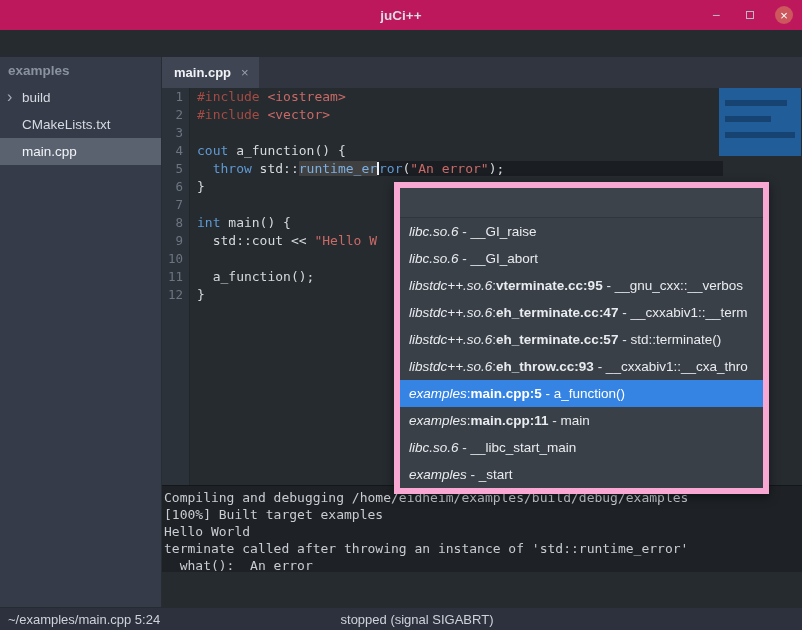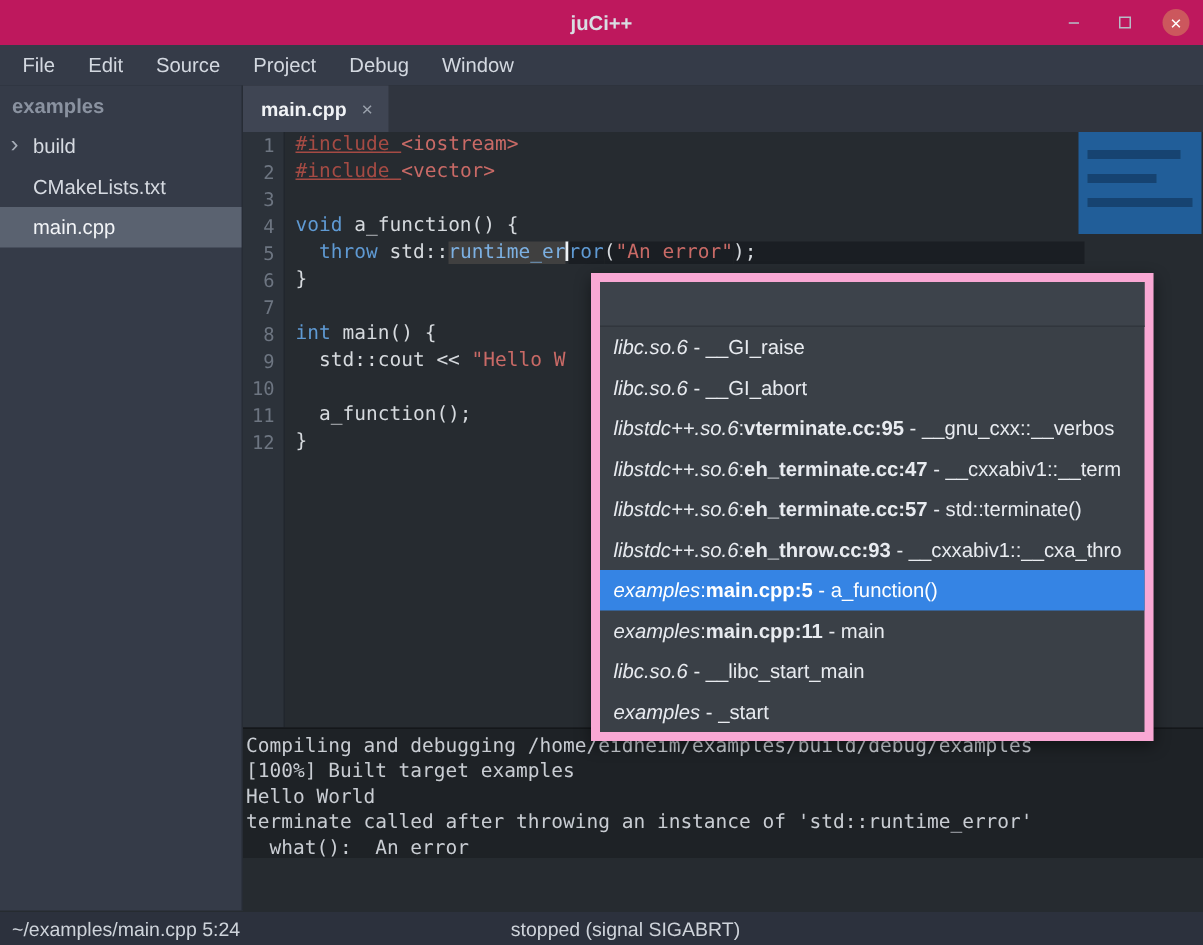--- a/index.html
+++ b/index.html
@@ -45,21 +45,21 @@
   .editor { position: absolute; top: 88px; left: 162px; right: 0; height: 397px;
             background: #262b30; overflow: hidden; }
   .gutter { position: absolute; left: 0; top: 0; bottom: 0; width: 28px;
             background: #2c323a; border-right: 1px solid #21262d; }
   .num { height: 18px; line-height: 18px; text-align: right; padding-right: 6px;
          color: #6d7581; font-family: "DejaVu Sans Mono", monospace; font-size: 12.5px; }
   .codearea { position: absolute; left: 29px; top: 0; right: 0; bottom: 0; padding-left: 6px; }
   .cline { height: 18px; line-height: 18px; white-space: pre;
            font-family: "DejaVu Sans Mono", monospace; font-size: 13px; color: #d6dade; }
   .seg.kw   { color: #5f9ad3; }
-  .seg.mac  { color: #a54b44; text-decoration: underline; }
+  .seg.mac  { color: #a54b44; }
   .seg.str  { color: #c96a66; }
   .seg.sym  { color: #7cb0e2; background: #404040; }
   .seg.band { background: #1a1e23; text-align: center; }
   .seg.caret { display: inline-block; width: 2px; height: 13px; background: #eef1f4;
                vertical-align: -2px; }
 
   
   .preview { position: absolute; top: 0; right: 1px; width: 82px; height: 68px; background: #215e99; }
   .pv-bar { position: absolute; left: 6px; height: 6px; background: rgba(8, 36, 64, 0.45); }
   .pv-bar:nth-child(1) { top: 12px; width: 62px; }
@@ -99,28 +99,20 @@
       <span class="wbtn">−</span>
       <span class="wbtn">
           <span class="maxicon"></span>
         </span>
       <span class="wbtn close">
           <span>×</span>
         </span>
     </div>
   </div>
 
-  <div class="menubar" id="menubar">
-      <span class="menu-item">File</span>
-      <span class="menu-item">Edit</span>
-      <span class="menu-item">Source</span>
-      <span class="menu-item">Project</span>
-      <span class="menu-item">Debug</span>
-      <span class="menu-item">Window</span>
-    </div>
 
   <div class="sidebar">
     <div class="sb-header">examples</div>
     <div id="sb-list">
         <div class="sb-item">
           <span class="chev">›</span>
           <span class="sb-label">build</span>
         </div>
         <div class="sb-item">
           <span class="sb-label">CMakeLists.txt</span>
@@ -150,21 +142,21 @@
         <div class="num">8</div>
         <div class="num">9</div>
         <div class="num">10</div>
         <div class="num">11</div>
         <div class="num">12</div>
       </div>
     <div class="codearea" id="codearea">
         <div class="cline"><span class="seg mac">#include </span><span class="seg str">&lt;iostream&gt;</span></div>
         <div class="cline"><span class="seg mac">#include </span><span class="seg str">&lt;vector&gt;</span></div>
         <div class="cline"></div>
-        <div class="cline"><span class="seg kw">void</span><span class="seg pl"> a_function() {</span></div>
+        <div class="cline"><span class="seg kw">cout</span><span class="seg pl"> a_function() {</span></div>
         <div class="cline"><span class="seg pl">  </span><span class="seg kw">throw</span><span class="seg pl"> std::</span><span class="seg sym">runtime_er</span><span class="seg caret"></span><span class="seg kw band">ror</span><span class="seg pl band">(</span><span class="seg str band">"An error"</span><span class="seg pl band">);</span><span class="seg band">                            </span></div>
         <div class="cline"><span class="seg pl">}</span></div>
         <div class="cline"></div>
         <div class="cline"><span class="seg kw">int</span><span class="seg pl"> main() {</span></div>
         <div class="cline"><span class="seg pl">  std::cout &lt;&lt; </span><span class="seg str">"Hello W</span></div>
         <div class="cline"></div>
         <div class="cline"><span class="seg pl">  a_function();</span></div>
         <div class="cline"><span class="seg pl">}</span></div>
       </div>
     <div class="preview">

